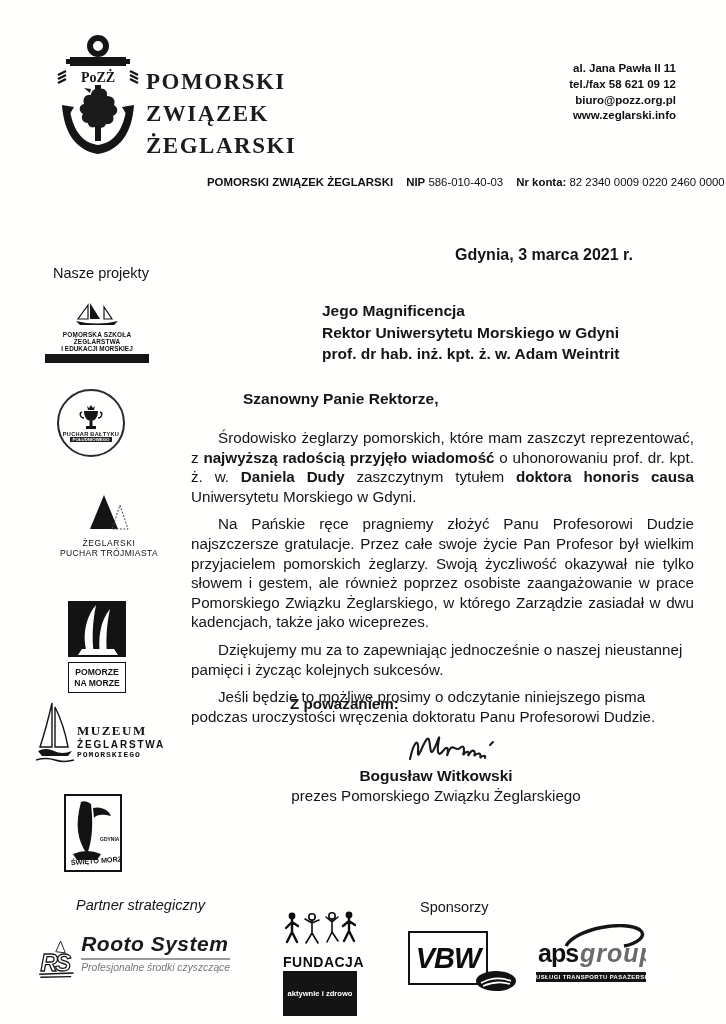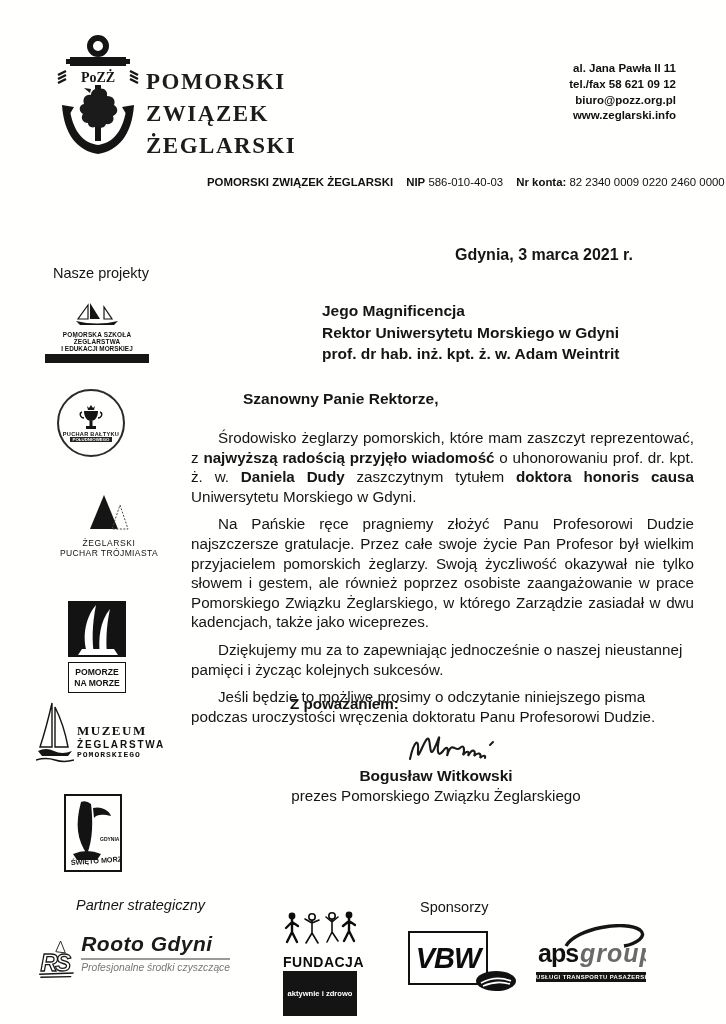--- a/index.html
+++ b/index.html
@@ -237,21 +237,21 @@
   <div class="abs partner-label">Partner strategiczny</div>
   <div class="abs sponsors-label">Sponsorzy</div>
 
   <div class="abs rooto">
     <svg width="66" height="68" viewBox="0 0 66 68">
       <path d="M38,2 L46,22 L30,20 Z" fill="none" stroke="#222" stroke-width="1.6"></path>
       <text x="4" y="52" font-size="40" font-weight="900" font-style="italic" font-family="Liberation Sans, sans-serif" fill="#fff" stroke="#161616" stroke-width="2.2" letter-spacing="-4">RS</text>
       <path d="M2,58 L60,56 M4,63 L56,62" stroke="#161616" stroke-width="2.4"></path>
     </svg>
     <div class="col">
-      <div class="name">Rooto Gdyni</div>
+      <div class="name">Rooto System</div>
       <div class="rule"></div>
       <div class="tag">Profesjonalne środki czyszczące</div>
     </div>
   </div>
 
   <div class="abs fundacja">
     <svg width="72" height="40" viewBox="0 0 72 40">
       <g fill="#0d0d0d" stroke="#0d0d0d" stroke-width="2.4" stroke-linecap="round">
         <circle cx="8" cy="6" r="3.4" stroke="none"></circle>
         <path d="M8,9 L8,22 M8,12 L2,18 M8,12 L14,16 M8,22 L3,32 M8,22 L13,32" fill="none"></path>

